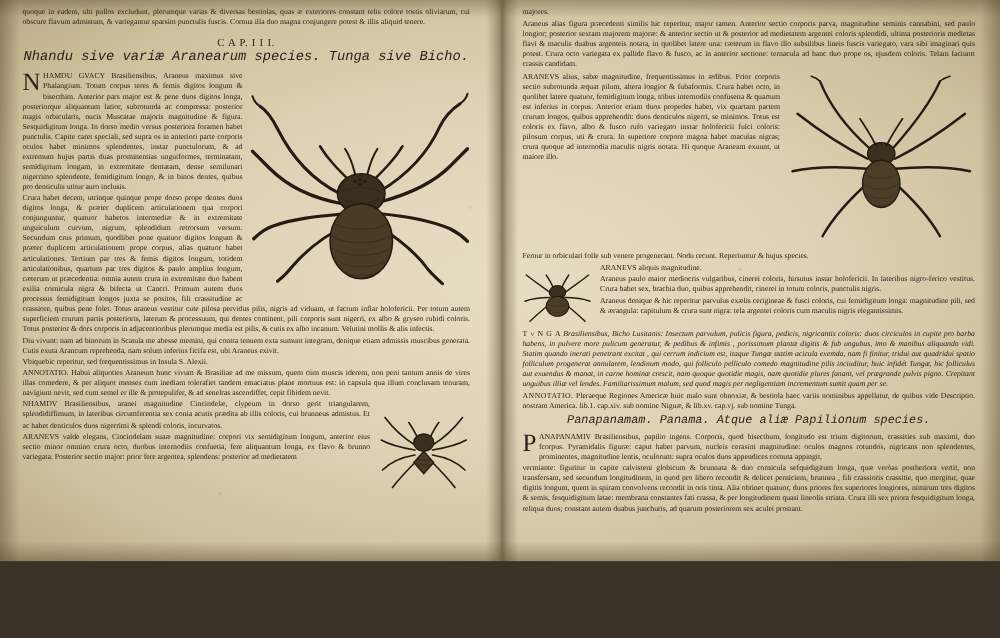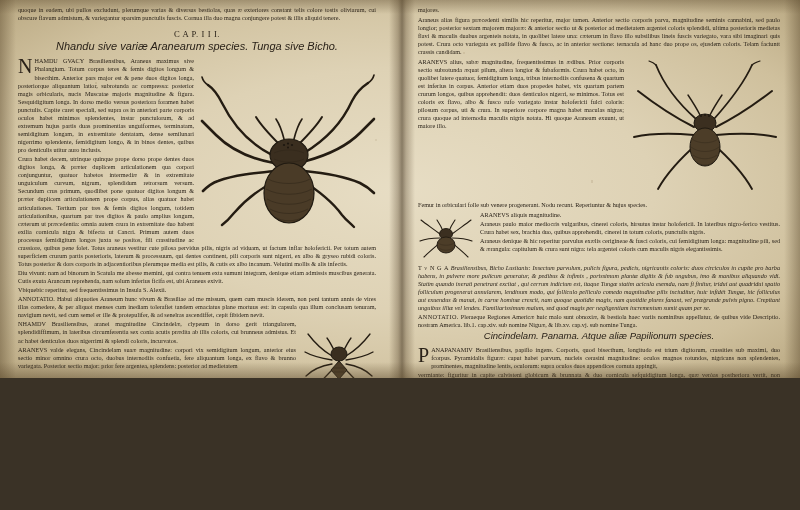--- a/index.html
+++ b/index.html
@@ -1,17 +1,17 @@
 <!DOCTYPE html>
 <html><head>
 <meta charset="utf-8">
 <style>
   html,body{margin:0;padding:0;background:#3a3226;}
   #page{
-    position:relative;width:800px;height:378px;overflow:hidden;
+    position:relative;width:800px;height:449px;overflow:hidden;
     background:
       radial-gradient(ellipse at 50% 50%, #e7ddc4 0%, #ded2b5 45%, #cfc09d 78%, #b9a882 100%);
     font-family:"Liberation Serif", serif;
     color:#2a2219;
   }
   
   #gutter{
     position:absolute;left:389px;top:0;width:26px;height:510px;
     background:linear-gradient(to right, rgba(80,62,38,0.0) 0%, rgba(80,62,38,0.35) 35%, rgba(60,45,25,0.55) 50%, rgba(80,62,38,0.32) 66%, rgba(80,62,38,0.0) 100%);
     pointer-events:none;
@@ -37,21 +37,21 @@
   .page-col{position:absolute;top:0;}
   #leftcol{left:18px;width:358px;}
   #rightcol{left:418px;width:362px;}
 
   .hdr{font-size:6.2px;line-height:1.32;text-align:justify;margin:6px 0 0 0;}
   .chaphead{
     text-align:center;font-size:8.6px;letter-spacing:.6px;margin:7px 0 1px 0;
     font-variant:small-caps;
   }
   .chaptitle{
-    text-align:center;font-family:Liberation Sans, sans-serif;font-style:italic;
+    text-align:center;font-family:Liberation Mono, monospace;font-style:italic;
     font-size:11px;margin:0 0 5px 0;
   }
   .body{font-size:6.2px;line-height:1.30;text-align:justify;}
   .body p{margin:0 0 1px 0;}
   .dcap{
     float:left;font-size:20px;line-height:16px;padding:0 2px 0 0;margin-top:1px;
     font-family:"Liberation Serif",serif;
   }
   .it{font-style:italic;}
   .runin{font-variant:small-caps;letter-spacing:.4px;}
@@ -217,21 +217,21 @@
           </g>
         </svg>
       </div>
       <p>ARANEVS aliquis magnitudine.</p>
       <p>Araneus paulo maior mediocris vulgaribus, cinerei coloris, hirsutus instar holofericii. In lateribus nigro-ferico vestitus. Crura habet sex, brachia duo, quibus apprehendit, cinerei in totum coloris, punctulis nigris.</p>
       <p>Araneus denique &amp; hic reperitur parvulus exælis cerigineae &amp; fusci coloris, cui femidigitum longa: magnitudine pili, sed &amp; ærangula: capitulum &amp; crura sunt nigra: tela argentei coloris cum maculis nigris elegantissimis.</p>
       <p style="clear:both;"><span class="runin">T v N G A</span> <span class="it">Brasiliensibus, Bicho Lusitanis: Insectum parvulum, pulicis figura, pedicis, nigricantis coloris: duos circiculos in cupite pro barba habens, in pulvere more pulicum generatur, &amp; pedibus &amp; infimis , porissimum plantæ digitis &amp; fub ungubus, imo &amp; manibus aliquando vidi. Statim quando inerati penetrant excitat , qui cerrum indicium est, itaque Tungæ statim acicula exemda, nam fi finitur, tridui aut quadridui spatio folliculum progenerat annularem, lendinum modo, qui folliculo pelliculo comedo magnitudine pilis inciuditur, huic infidét Tungæ, hic folliculus aut exuendus &amp; manat, in carne hominæ crescit, nam quoque quotidie magis, nam quotidie plures fanant, vel prægrande pulvis pigno. Crepitant unguibus illiæ vel lendes. Familiarissimum malum, sed quod magis per negligentiam incrementum sumit quam per se.</span></p>
       <p><span class="runin">ANNOTATIO.</span> <span>Pleraeque Regiones Americæ huic malo sunt obnoxiæ, &amp; bestiola haec variis nominibus appellatur, de quibus vide Descriptio. nostram America. lib.1. cap.xiv. sub nomine Niguæ, &amp; lib.xv. cap.vj. sub nomine Tunga.</span></p>
     </div>
 
-    <div class="chaptitle" style="font-size:9.5px;">Cincindelam. Panama. Atque aliæ Papilionum species.</div>
+    <div class="chaptitle" style="font-size:9.5px;">Panapanamam. Panama. Atque aliæ Papilionum species.</div>
 
     <div class="body">
       <p><span class="dcap">P</span><span>ANAPANAMIV Brasiliensibus, papilio ingens. Corporis, quod bisecthum, longitudo est trium digitorum, crassities sub maximi, duo fcorpus. Pyramidalis figuræ: caput habet parvum, nucleis cerasini magnitudine: oculos magnos rotundos, nigricans non splendentes, prominentes, magnitudine lentis, oculorum: supra oculos duos appendices cornuta appingit,</span></p>
       <p>vermiante: figuritur in capite calvisteni globicum &amp; brunnata &amp; duo cornicula sefquidigitum longa, quæ veròas postheriora vertit, non transfersam, sed secundum longitudinem, in quod pro libero recondit &amp; delicet perniciem, brunnea , fili crassioris crassitie, quo mergitur, quae digitis longum, quem in spiram convolvens recondit in oris tinta. Alia obtinet quatuor, duos priores fex superiores longiores, nimirum tres digitos &amp; semis, fesquidigitum latae: membrana constantes fati crassa, &amp; per longitudinem quasi lineolis striata. Crura illi sex priora fesquidigitum longa, reliqua duos; constant autem duabus junchuris, ad quarum posteriorem sex aculei prostant.</p>
     </div>
   </div>
 
   <div id="gutter"></div>
   <div id="edgeL"></div>
   <div id="edgeR"></div>

